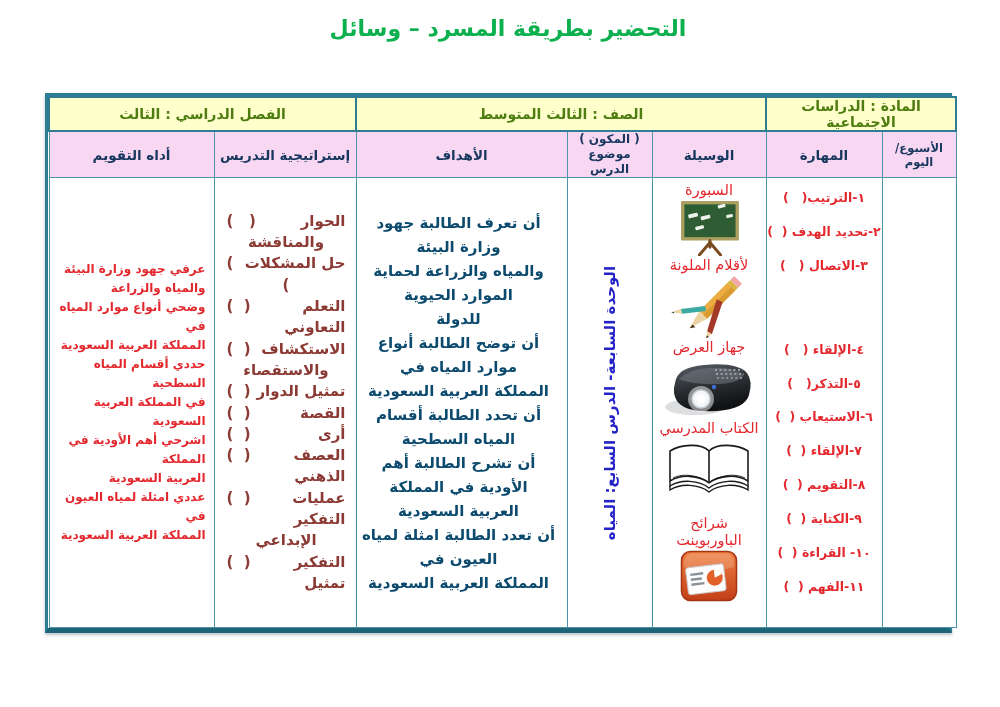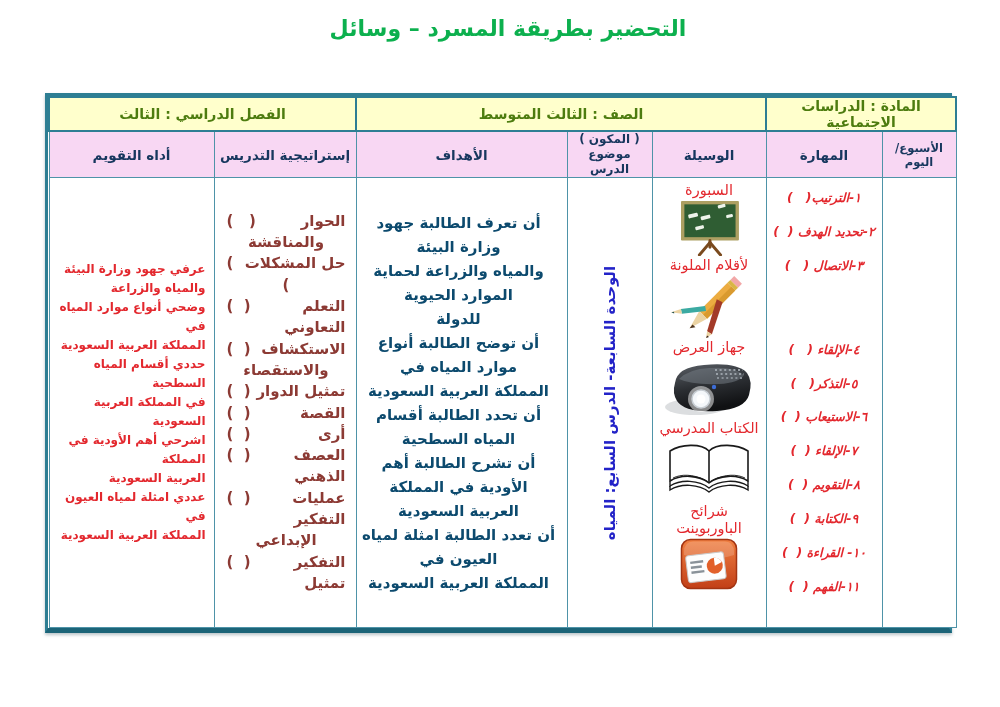--- a/index.html
+++ b/index.html
@@ -20,32 +20,32 @@
                  border-width: 2px; border-color: #2E7E93; }
   .row-cols td { height: 38px; background: #F8D7F3; color: #17375E; font-weight: bold;
                  font-size: 13.5px; text-align: center; vertical-align: middle; }
   .row-cols td.small { font-size: 11.5px; margin-left: 20px; }
   .row-cols td.two-line { font-size: 12px; line-height: 1.25; margin-top: 24px; }
   .pre { white-space: pre-line; }
 
   .row-data td { height: 449px; vertical-align: middle; background: #fff; }
 
   
-  .cell-skill { vertical-align: top !important; font-style: italic; }
+  .cell-skill { vertical-align: top !important; }
   .skill-list { padding-top: 12px; }
   .skill-line { text-align: center; color: #E3282E; font-weight: bold; font-size: 12.5px;
                 line-height: 1.35; margin-bottom: 17px; }
   .skill-line.gap { margin-top: 67px; }
 
   
   .cell-media { vertical-align: top !important; }
   .media-stack { display: flex; flex-direction: column; align-items: center; padding-top: 3px; }
   .media-label { color: #E3282E; font-weight: normal; font-size: 14.5px; line-height: 1.2;
                  text-align: center; margin: 1px 0; }
-  .media-label-2l { width: 82px; margin-top: 4px; }
+  .media-label-2l { width: 82px; margin-top: 16px; }
   .media-img { display: block; }
 
   
   .cell-topic .topic-box { position: relative; height: 449px; }
   .vtext { position: absolute; left: 50%; top: 50%;
            transform: translate(-50%,-50%) rotate(-90deg); white-space: nowrap;
            color: #2323C8; font-weight: bold; font-size: 15px; }
 
   
   .cell-objectives .pre { padding: 0 10px 0 4px; color: #0c4a6e; font-weight: bold;

